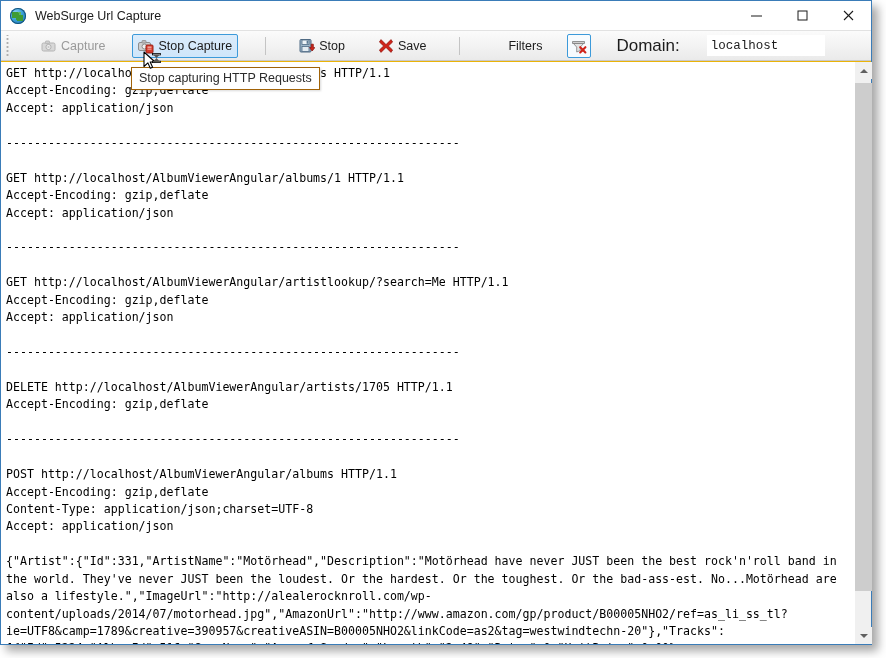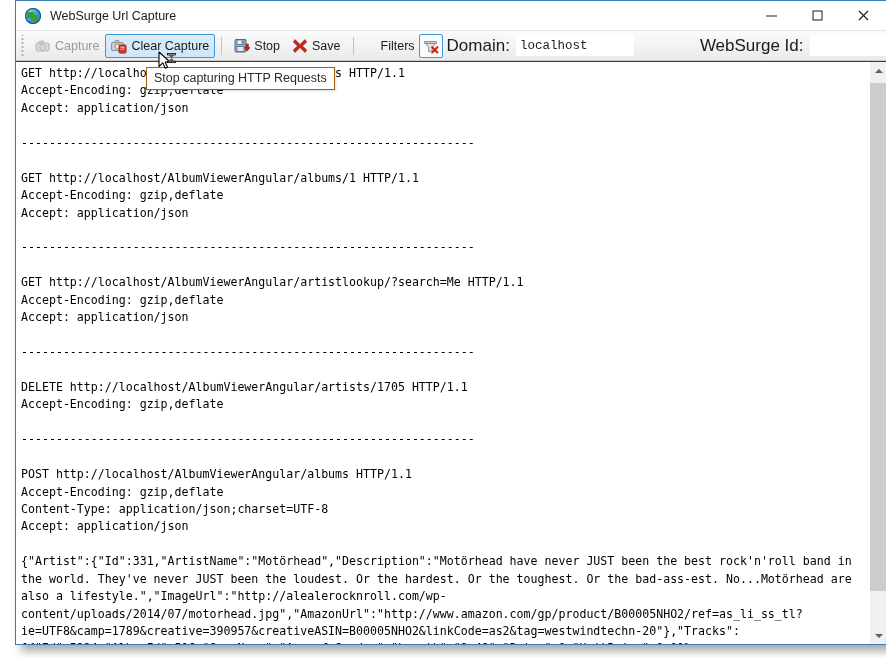--- a/index.html
+++ b/index.html
@@ -8,24 +8,24 @@
     background: #ffffff;
     width: 886px;
     height: 658px;
     overflow: hidden;
     font-family: "Liberation Sans", sans-serif;
   }
 
   
   #app-window {
     position: absolute;
-    left: 15px; top: 0;
+    left: 0; top: 0;
     width: 872px;
     height: 645px;
-    background: #0c4a6e;
+    background: #eab308;
     border: 1px solid #3a7cb8;
     box-sizing: border-box;
     box-shadow: 6px 6px 9px rgba(0,0,0,0.35);
   }
 
   
   #title-bar {
     position: relative;
     height: 29px;
     background: #ffffff;
@@ -83,20 +83,21 @@
   #toolbar {
     position: relative;
     height: 31px;
     background: linear-gradient(to bottom, #fbfbfb 0%, #f2f2f2 55%, #eaeaea 100%);
     border-top: 1px solid #e2e2e2;
     border-bottom: 1px solid #c9c9c9;
     display: flex;
     align-items: center;
     box-sizing: border-box;
     padding-left: 2px;
+    gap: 21px;
   }
   .grip {
     width: 7px;
     height: 22px;
     margin: 0 2px 0 2px;
     background-image: radial-gradient(circle, #aeaeae 1px, transparent 1.2px);
     background-size: 3px 4px;
     background-position: 1px 2px;
     background-repeat: repeat-y;
     flex: 0 0 auto;
@@ -338,21 +339,21 @@
       <span class="tb-icon">
         <svg width="16" height="16" viewBox="0 0 16 16">
           <rect x="0.5" y="4.5" width="12" height="8" rx="1.5" fill="#cfcfcf" stroke="#8e8e8e" stroke-width="1"></rect>
           <rect x="4" y="2.5" width="4" height="2.5" rx="0.6" fill="#bdbdbd" stroke="#8e8e8e" stroke-width="0.8"></rect>
           <circle cx="6.5" cy="8.5" r="2.5" fill="#f0f0f0" stroke="#8e8e8e" stroke-width="1"></circle>
           <rect x="8" y="7" width="7" height="8" rx="1" fill="#d93a2b" stroke="#9b2418" stroke-width="1"></rect>
           <rect x="9.5" y="8.6" width="4" height="1.1" fill="#ffffff" opacity="0.75"></rect>
           <rect x="9.5" y="10.6" width="4" height="1.1" fill="#ffffff" opacity="0.55"></rect>
         </svg>
       </span>
-      <span>Clear Capture</span>
+      <span>Stop Capture</span>
     </div>
 
     <div class="tb-sep"></div>
 
     <div class="tb-item">
       <span class="tb-icon">
         <svg width="16" height="16" viewBox="0 0 16 16">
           <rect x="1" y="1.5" width="11" height="12.5" rx="1" fill="#9fb6c9" stroke="#4f6a84" stroke-width="1"></rect>
           <rect x="3" y="2" width="7" height="4.5" fill="#eef3f7" stroke="#4f6a84" stroke-width="0.8"></rect>
           <rect x="7.6" y="2.6" width="1.8" height="3.2" fill="#5c7a94"></rect>

